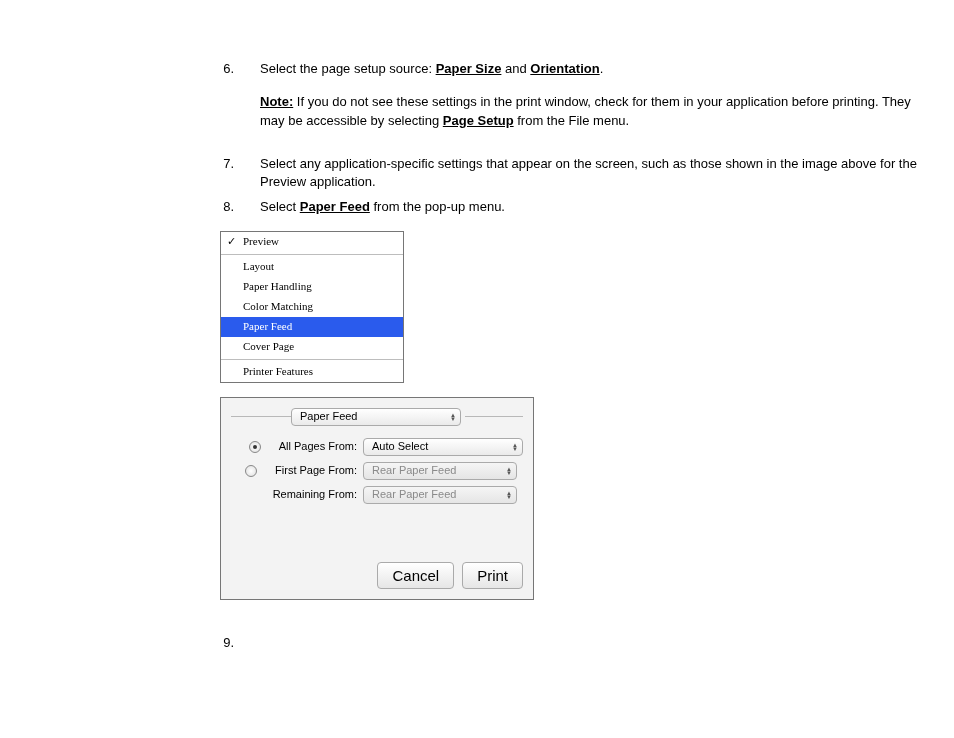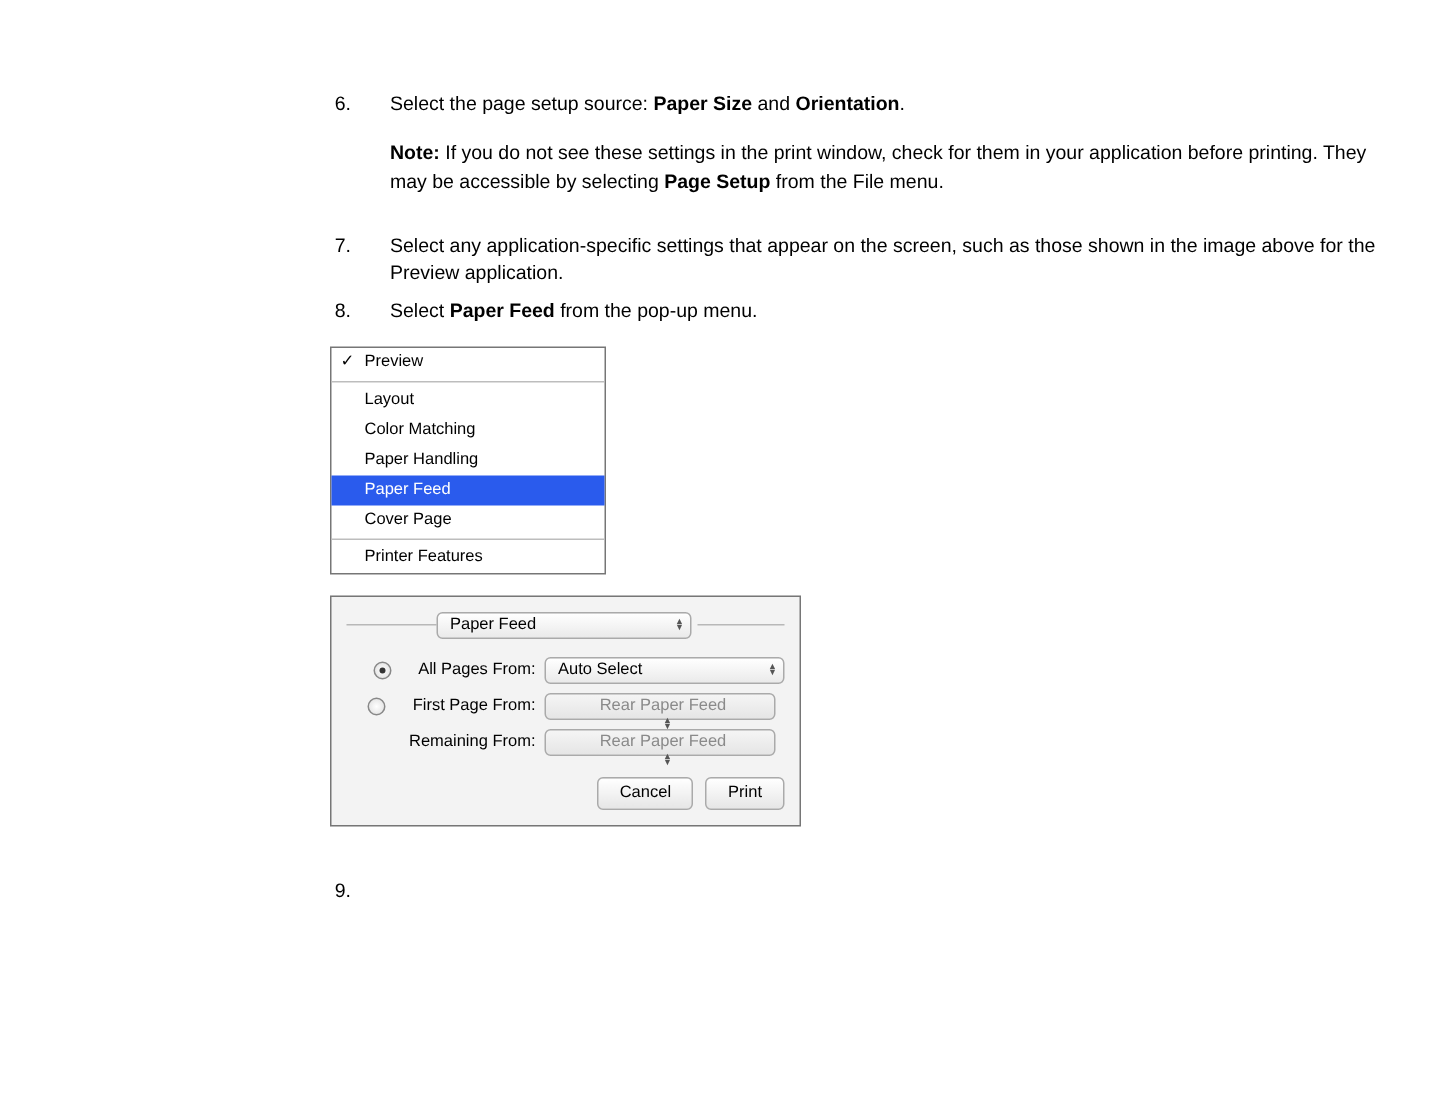--- a/index.html
+++ b/index.html
@@ -33,28 +33,28 @@
     top: 0;
     width: 24px;
     text-align: right;
   }
   .body {
     margin-left: 200px;
     max-width: 710px;
   }
   .para { margin: 0 0 6px 0; }
   .note-block { margin-top: 14px; margin-bottom: 24px; }
-  b { font-weight: bold; }
+  b { font-weight: bold; text-decoration: underline; }
 
   
   .menu-fig {
     margin: 14px 0 6px 200px;
     border: 1px solid #767676;
     width: 182px;
-    font-family: Liberation Sans, sans-serif;
+    font-family: Liberation Serif, serif;
     font-size: 11px;
     background: #fff;
   }
   .menu-fig .row {
     padding: 2px 10px 2px 22px;
     position: relative;
     white-space: nowrap;
   }
   .menu-fig .check::before {
     content: "✓";
@@ -93,21 +93,21 @@
     align-items: center;
     justify-content: space-between;
     border: 1px solid #aaa;
     border-radius: 4px;
     background: linear-gradient(#fff,#eaeaea);
     height: 18px;
     padding: 0 4px 0 8px;
     font-size: 11px;
     box-sizing: border-box;
   }
-  .popup.disabled { color: #8a8a8a; background: linear-gradient(#f5f5f5,#e5e5e5); flex-direction: column; }
+  .popup.disabled { color: #8a8a8a; background: linear-gradient(#f5f5f5,#e5e5e5); }
   .popup .stepper {
     display: inline-flex;
     flex-direction: column;
     align-items: center;
     justify-content: center;
     margin-left: 6px;
     line-height: 4px;
     font-size: 6px;
     color: #555;
   }
@@ -139,21 +139,22 @@
     display: flex;
     justify-content: flex-end;
     gap: 8px;
     padding: 0 10px 10px 10px;
   }
   .btn {
     border: 1px solid #aaa;
     border-radius: 4px;
     background: linear-gradient(#fff,#e6e6e6);
     padding: 2px 14px;
-    font-size: 11px;
+    font-size: 15px;
+    margin-top: 44px;
   }
 
   .caption { margin: 20px 0 8px 200px; max-width:710px; }
 </style>
 </head>
 <body>
 
 <div class="page">
 <ol class="steps">
 
@@ -183,22 +184,22 @@
         <span>Select </span><b>Paper Feed</b><span> from the pop-up menu.</span>
       </p>
     </div>
   </li>
 </ol>
 
 <div class="menu-fig">
   <div class="row check"><span>Preview</span></div>
   <hr>
   <div class="row"><span>Layout</span></div>
+  <div class="row"><span>Paper Handling</span></div>
   <div class="row"><span>Color Matching</span></div>
-  <div class="row"><span>Paper Handling</span></div>
   <div class="row sel"><span>Paper Feed</span></div>
   <div class="row"><span>Cover Page</span></div>
   <hr>
   <div class="row"><span>Printer Features</span></div>
 </div>
 
 
 <div class="dialog-fig">
   <div class="dlg-inner">
     <div class="dlg-head">

